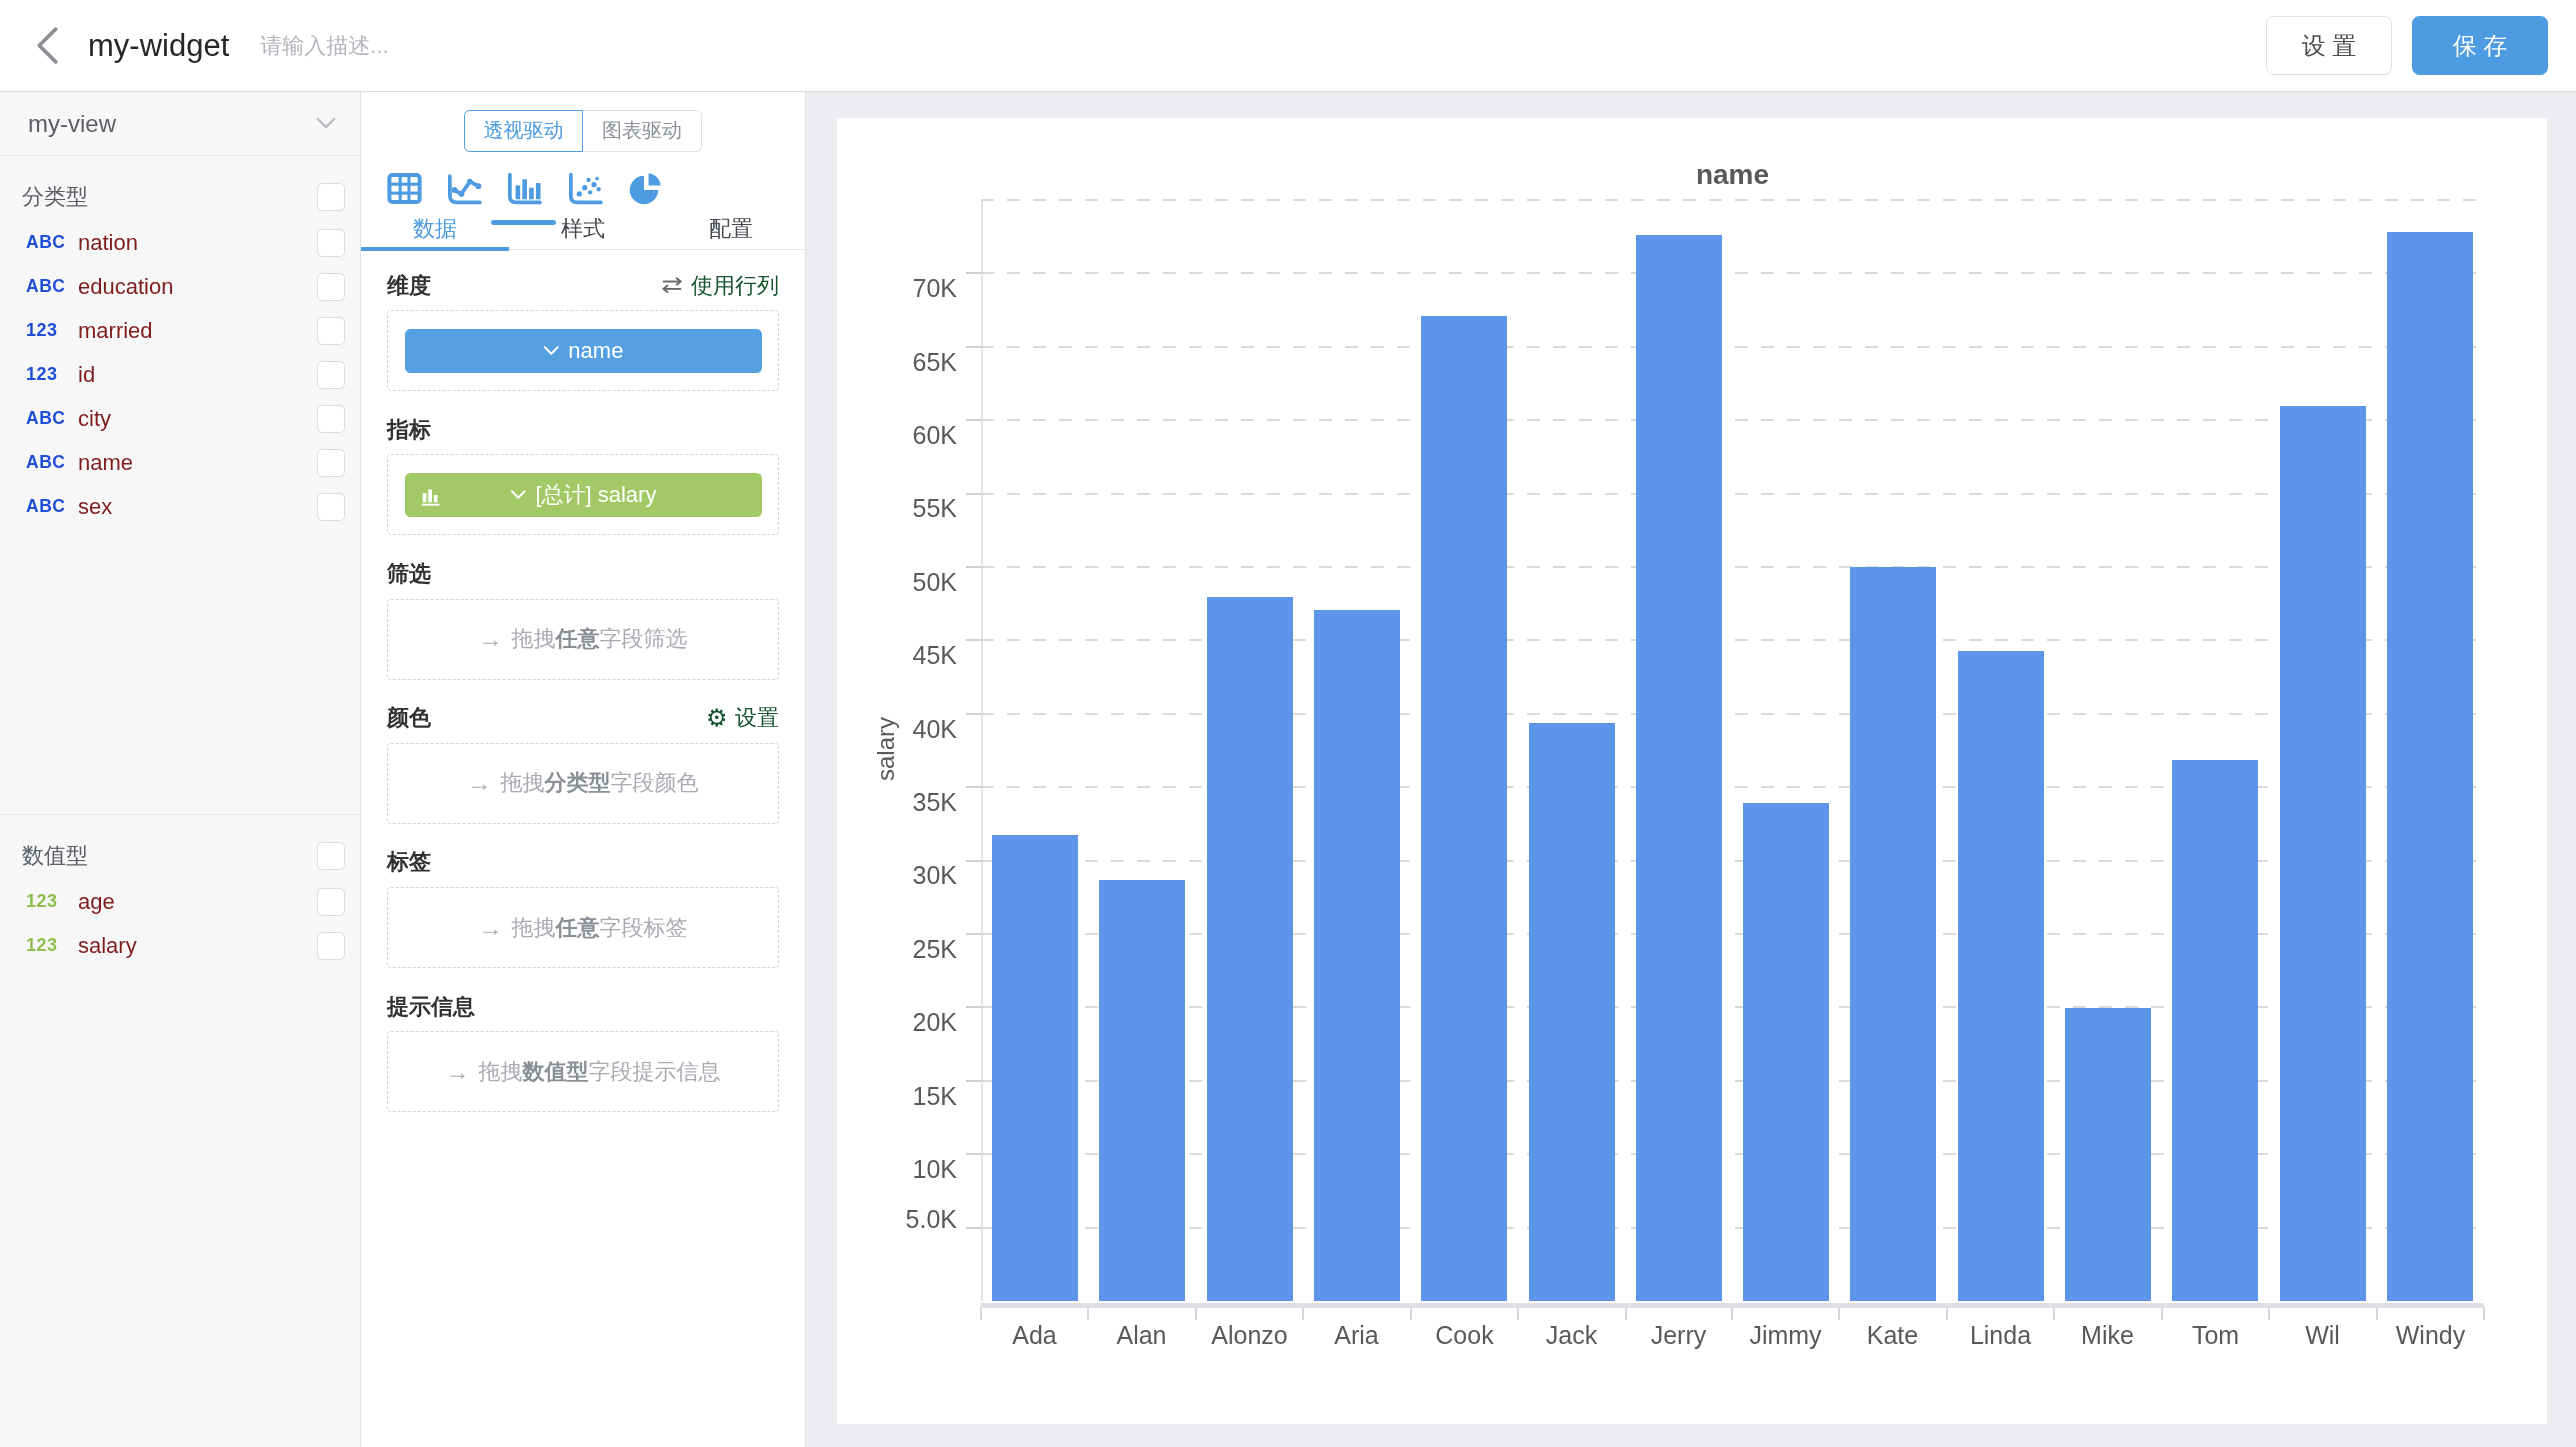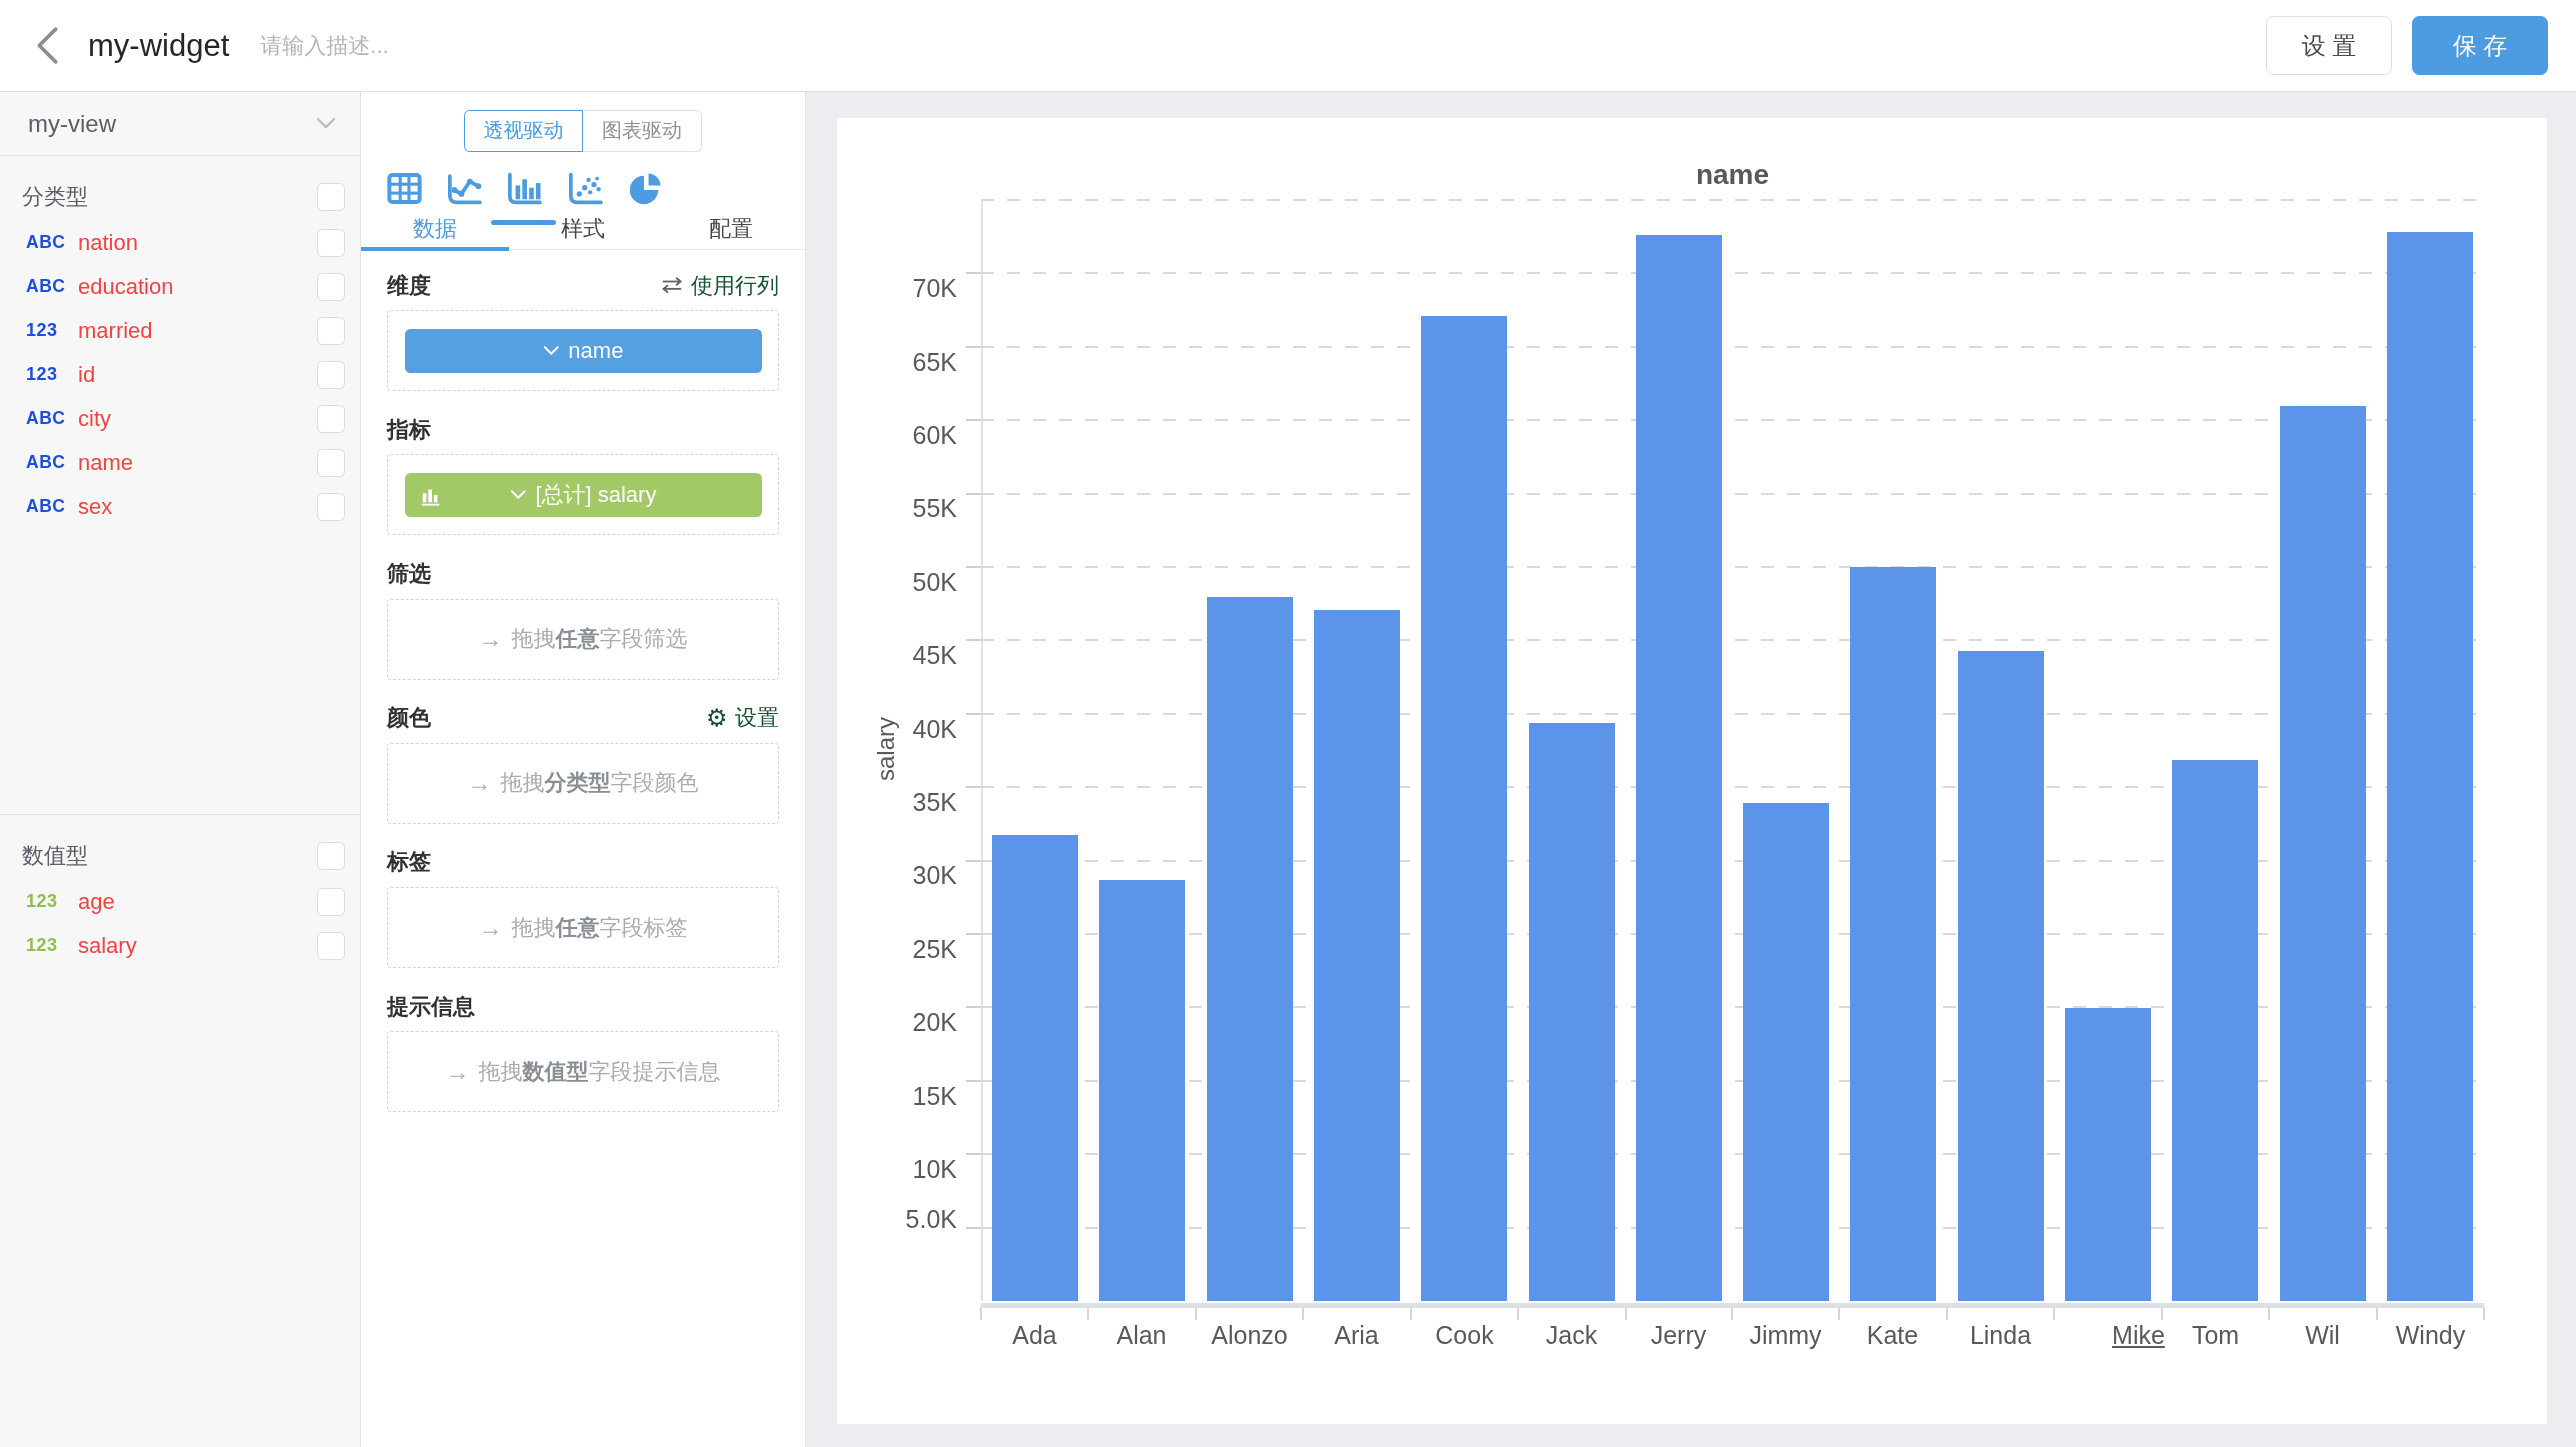--- a/index.html
+++ b/index.html
@@ -34,21 +34,21 @@
   .group-head { height:48px; display:flex; align-items:center; padding:0 14.8px 0 22px; }
   .group-label { font-size:22px; color:#5a5e66; flex:1; }
   .checkbox { width:28px; height:28px; background:#fff; border:1.8px solid #d8dbe0; border-radius:5.5px; cursor:pointer; flex:none; }
   .field-row { height:44px; display:flex; align-items:center; padding:0 14.8px 0 26px; cursor:pointer; }
   .f-icon { width:52px; flex:none; display:flex; align-items:center; }
   .fi-txt { font-weight:700; letter-spacing:0.5px; }
   .fi-abc { font-size:17.5px; }
   .fi-num { font-size:18px; }
   .ic-blue { color:#1d4ed8; }
   .ic-green { color:#8FBE4E; }
-  .f-label { flex:1; font-size:22px; color:#ef4444; }
+  .f-label { flex:1; font-size:22px; color:#7f1d1d; }
 
   
   .panel { width:445px; height:100%; background:#fff; border-right:1.8px solid #e2e2e2; position:relative; }
   .seg-wrap { margin:17.5px auto 0; width:238px; height:42px; display:flex; }
   .seg { width:119px; height:42px; display:flex; align-items:center; justify-content:center;
     font-size:20px; cursor:pointer; background:#fff; }
   .seg-active { border:1.8px solid #4D9BE0; color:#4D9BE0; border-radius:5.5px 0 0 5.5px; z-index:2; }
   .seg-idle { border:1.8px solid #dcdfe6; border-left:none; color:#8c919a; border-radius:0 5.5px 5.5px 0; }
   .ct-icons { margin-top:16.6px; padding-left:22px; display:flex; gap:18.4px; }
   .ct-icon { width:42px; height:41px; display:flex; align-items:center; justify-content:center; cursor:pointer; }
@@ -457,21 +457,21 @@
           <div class="x-label" style="left: 0px; width: 107px;">Ada</div>
           <div class="x-label" style="left: 107px; width: 107px;">Alan</div>
           <div class="x-label" style="left: 215px; width: 107px;">Alonzo</div>
           <div class="x-label" style="left: 322px; width: 107px;">Aria</div>
           <div class="x-label" style="left: 430px; width: 107px;">Cook</div>
           <div class="x-label" style="left: 537px; width: 107px;">Jack</div>
           <div class="x-label" style="left: 644px; width: 107px;">Jerry</div>
           <div class="x-label" style="left: 751px; width: 107px;">Jimmy</div>
           <div class="x-label" style="left: 858px; width: 107px;">Kate</div>
           <div class="x-label" style="left: 966px; width: 107px;">Linda</div>
-          <div class="x-label" style="left: 1104px; width: 107px; text-decoration: underline;">Mike</div>
+          <div class="x-label" style="left: 1073px; width: 107px;">Mike</div>
           <div class="x-label" style="left: 1181px; width: 107px;">Tom</div>
           <div class="x-label" style="left: 1288px; width: 107px;">Wil</div>
           <div class="x-label" style="left: 1396px; width: 107px;">Windy</div>
         </div>
     </div>
   </section>
 
 </div>
 
 

